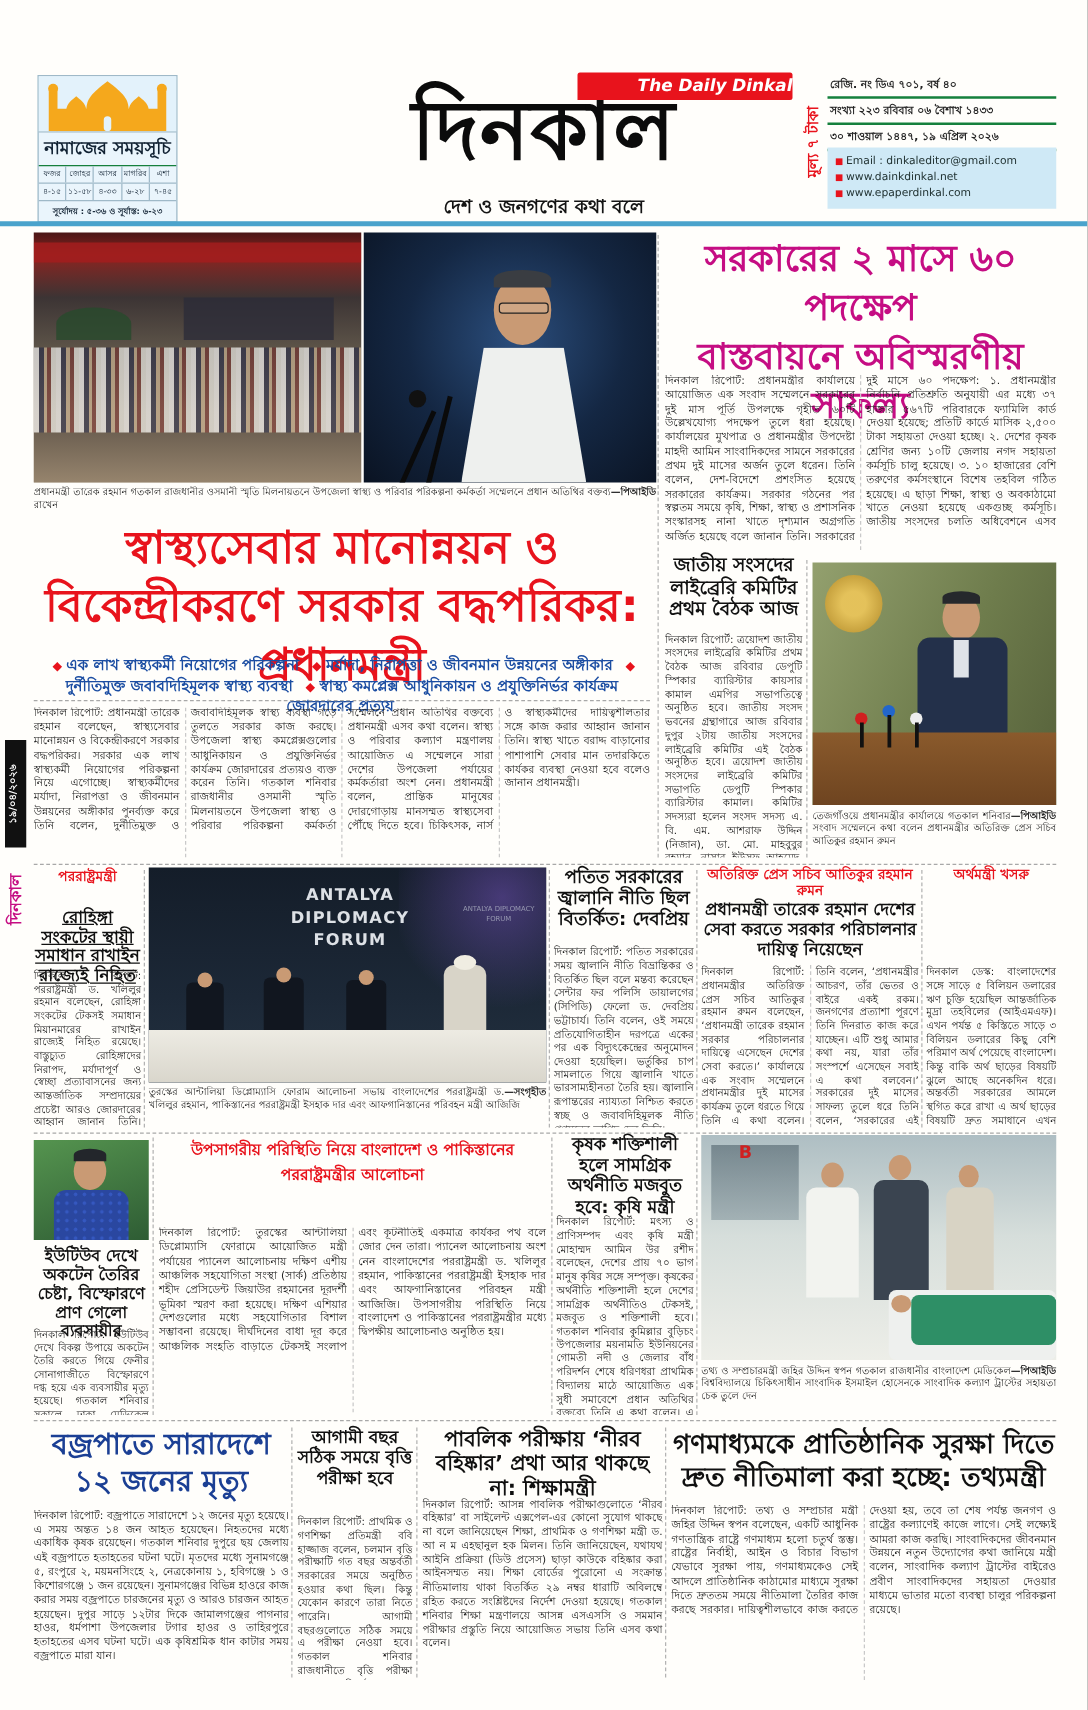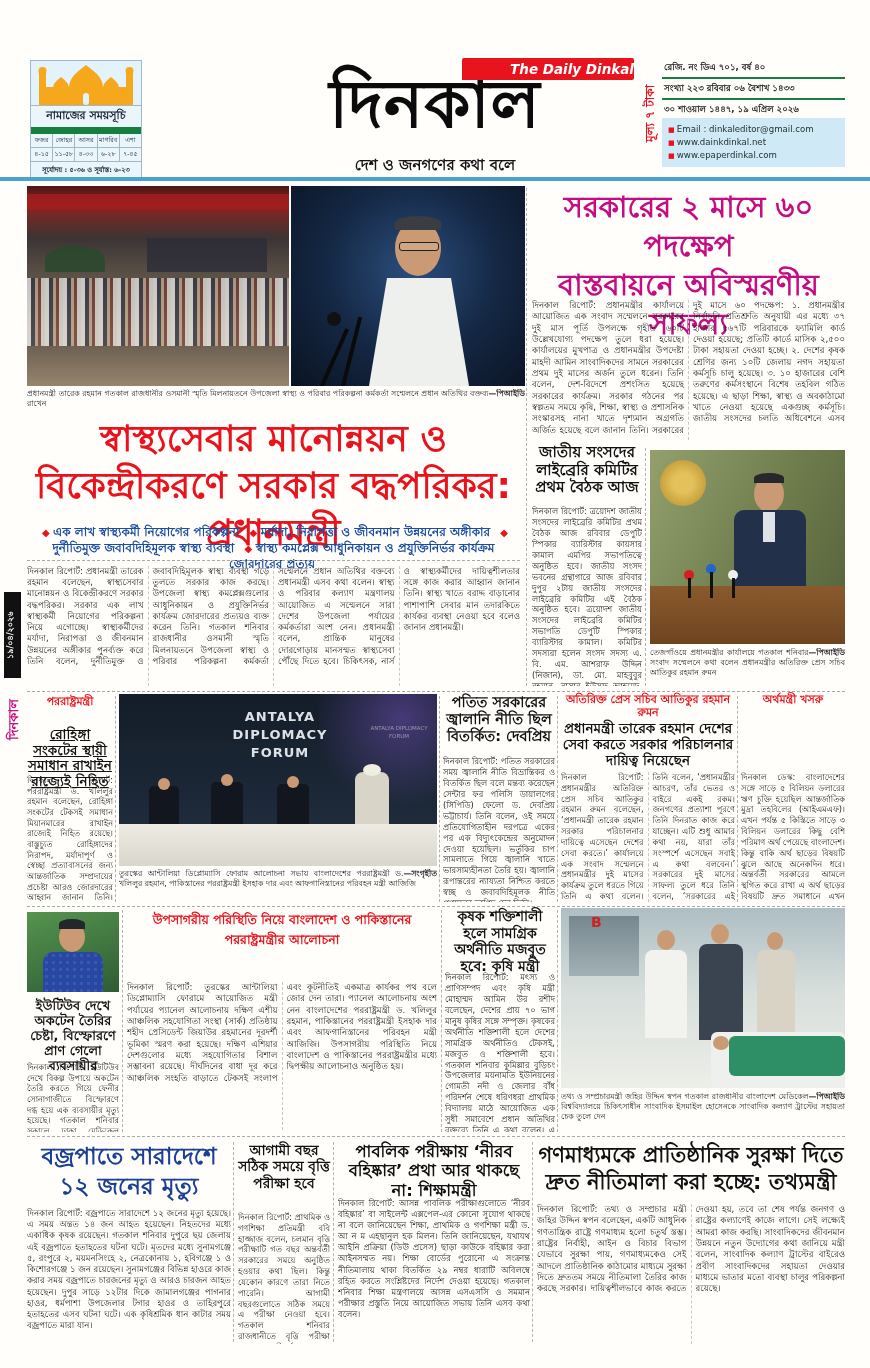--- a/index.html
+++ b/index.html
@@ -11,21 +11,21 @@
   .cols2{column-count:2;column-gap:9px;column-rule:1px dashed #c9c9c9;}
   .cols4{column-count:4;column-gap:9px;column-rule:1px dashed #c9c9c9;}
   .kicker{font-weight:bold;color:#e8131c;text-align:center;line-height:1.15;}
   .caption{font-size:7.8px;line-height:1.3;color:#222;text-align:justify;overflow:hidden;}
   .credit{float:right;font-weight:bold;}
   .hrule{border-top:1px dashed #a8a8a8;height:0;}
   .vrule{border-left:1px dashed #b3b3b3;width:0;}
   .photo{overflow:hidden;position:absolute;}
   
   .prayer{background:#eaf5fc;border:1px solid #9fb9c8;font-size:7px;text-align:center;color:#123;}
-  .prayer-title{font-weight:bold;font-size:11px;border-top:1px solid #9fb9c8;border-bottom:7px solid #15803d;padding:1px 0;}
+  .prayer-title{font-weight:bold;font-size:14px;border-top:1px solid #9fb9c8;border-bottom:1px solid #15803d;padding:1px 0;}
   .ptable{display:flex;border-bottom:1px solid #9fb9c8;}
   .ptable div{flex:1;border-right:1px solid #9fb9c8;padding:1px 0;font-size:6.3px;}
   .ptable div:last-child{border-right:none;}
   .ribbon{background:#e8131c;color:#ffffff;font-weight:bold;font-style:italic;font-size:13.5px;
           text-align:right;line-height:22px;border-radius:2px 2px 2px 0;}
   .logo-bn{font-weight:900;font-size:66px;color:#0b0b0b;text-align:center;line-height:1.05;letter-spacing:1px;}
   .tagline{font-size:15px;font-weight:bold;color:#141414;text-align:center;}
   .vert{writing-mode:vertical-rl;transform:rotate(180deg);}
   .price{color:#e8131c;font-weight:bold;font-size:12px;}
   .regline{font-size:8.6px;font-weight:bold;color:#222;padding:2.5px 2px;border-bottom:2px solid #15803d;}

